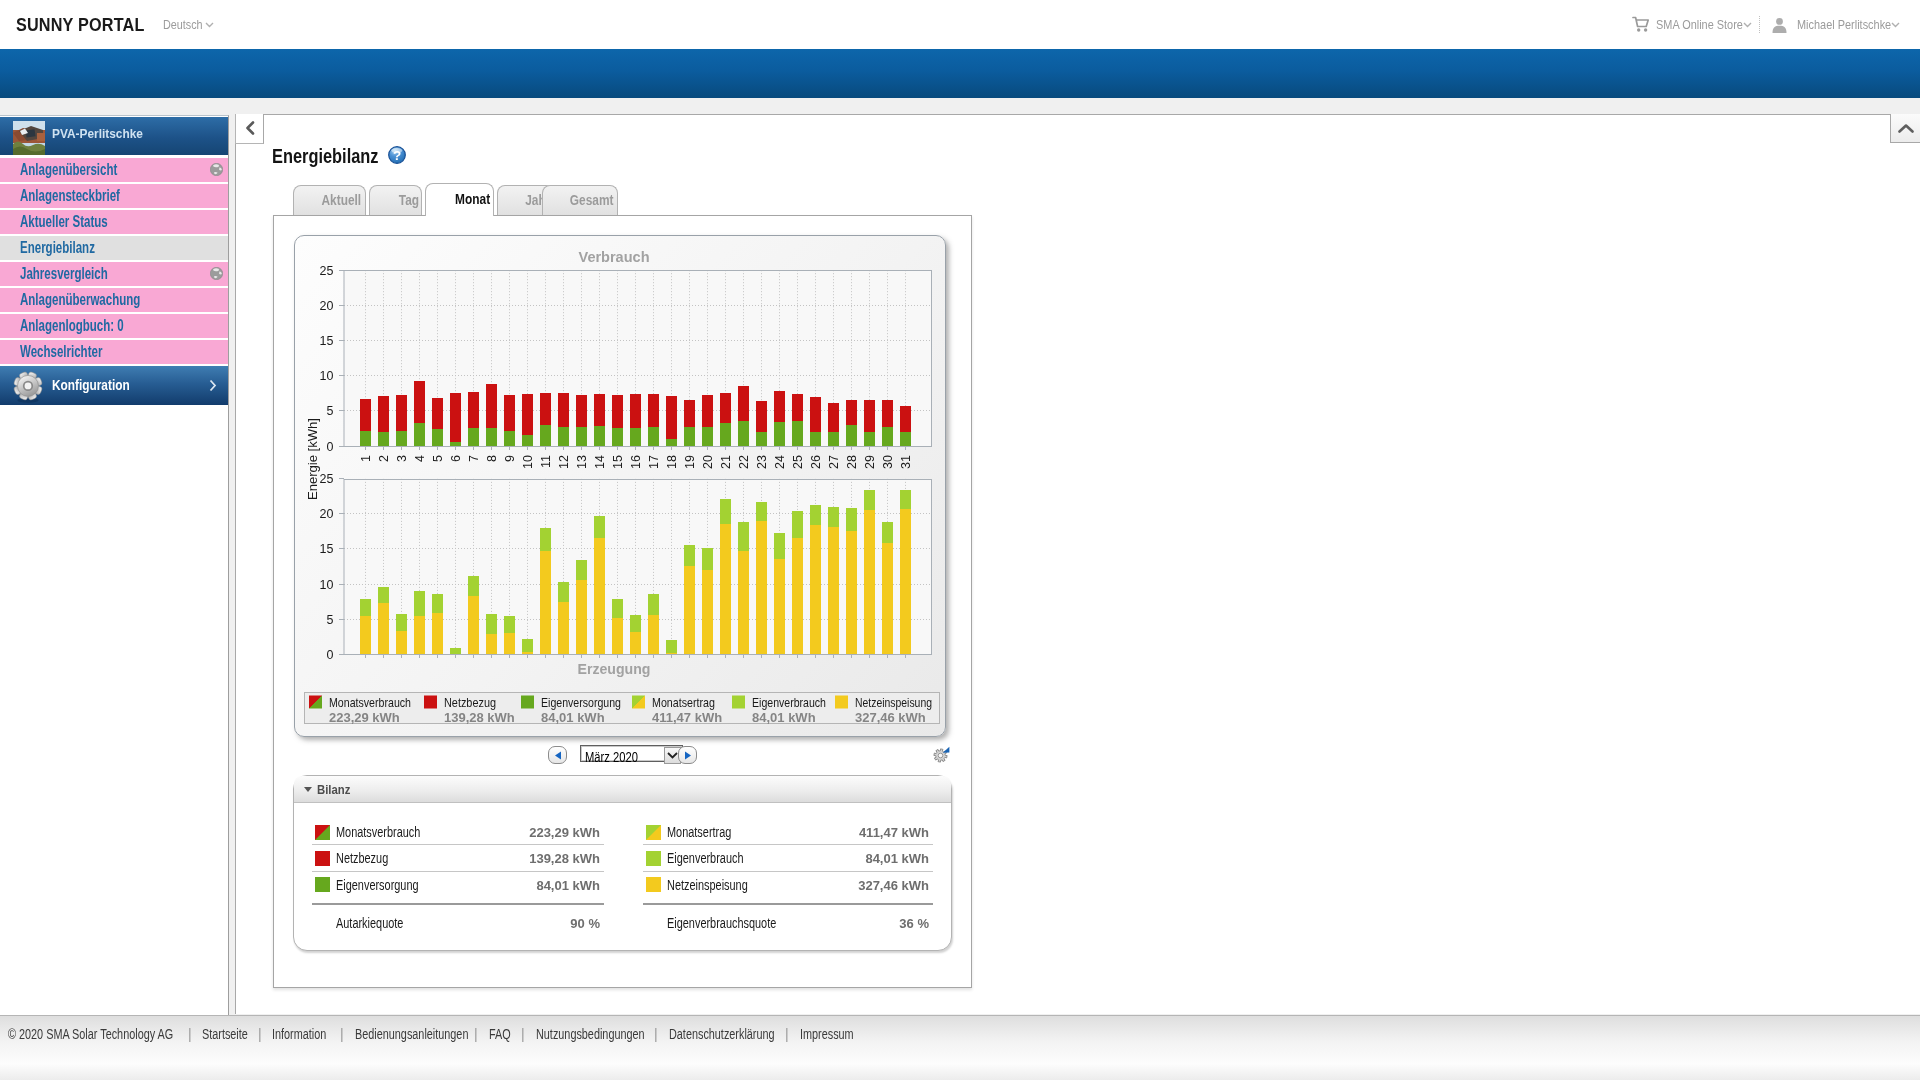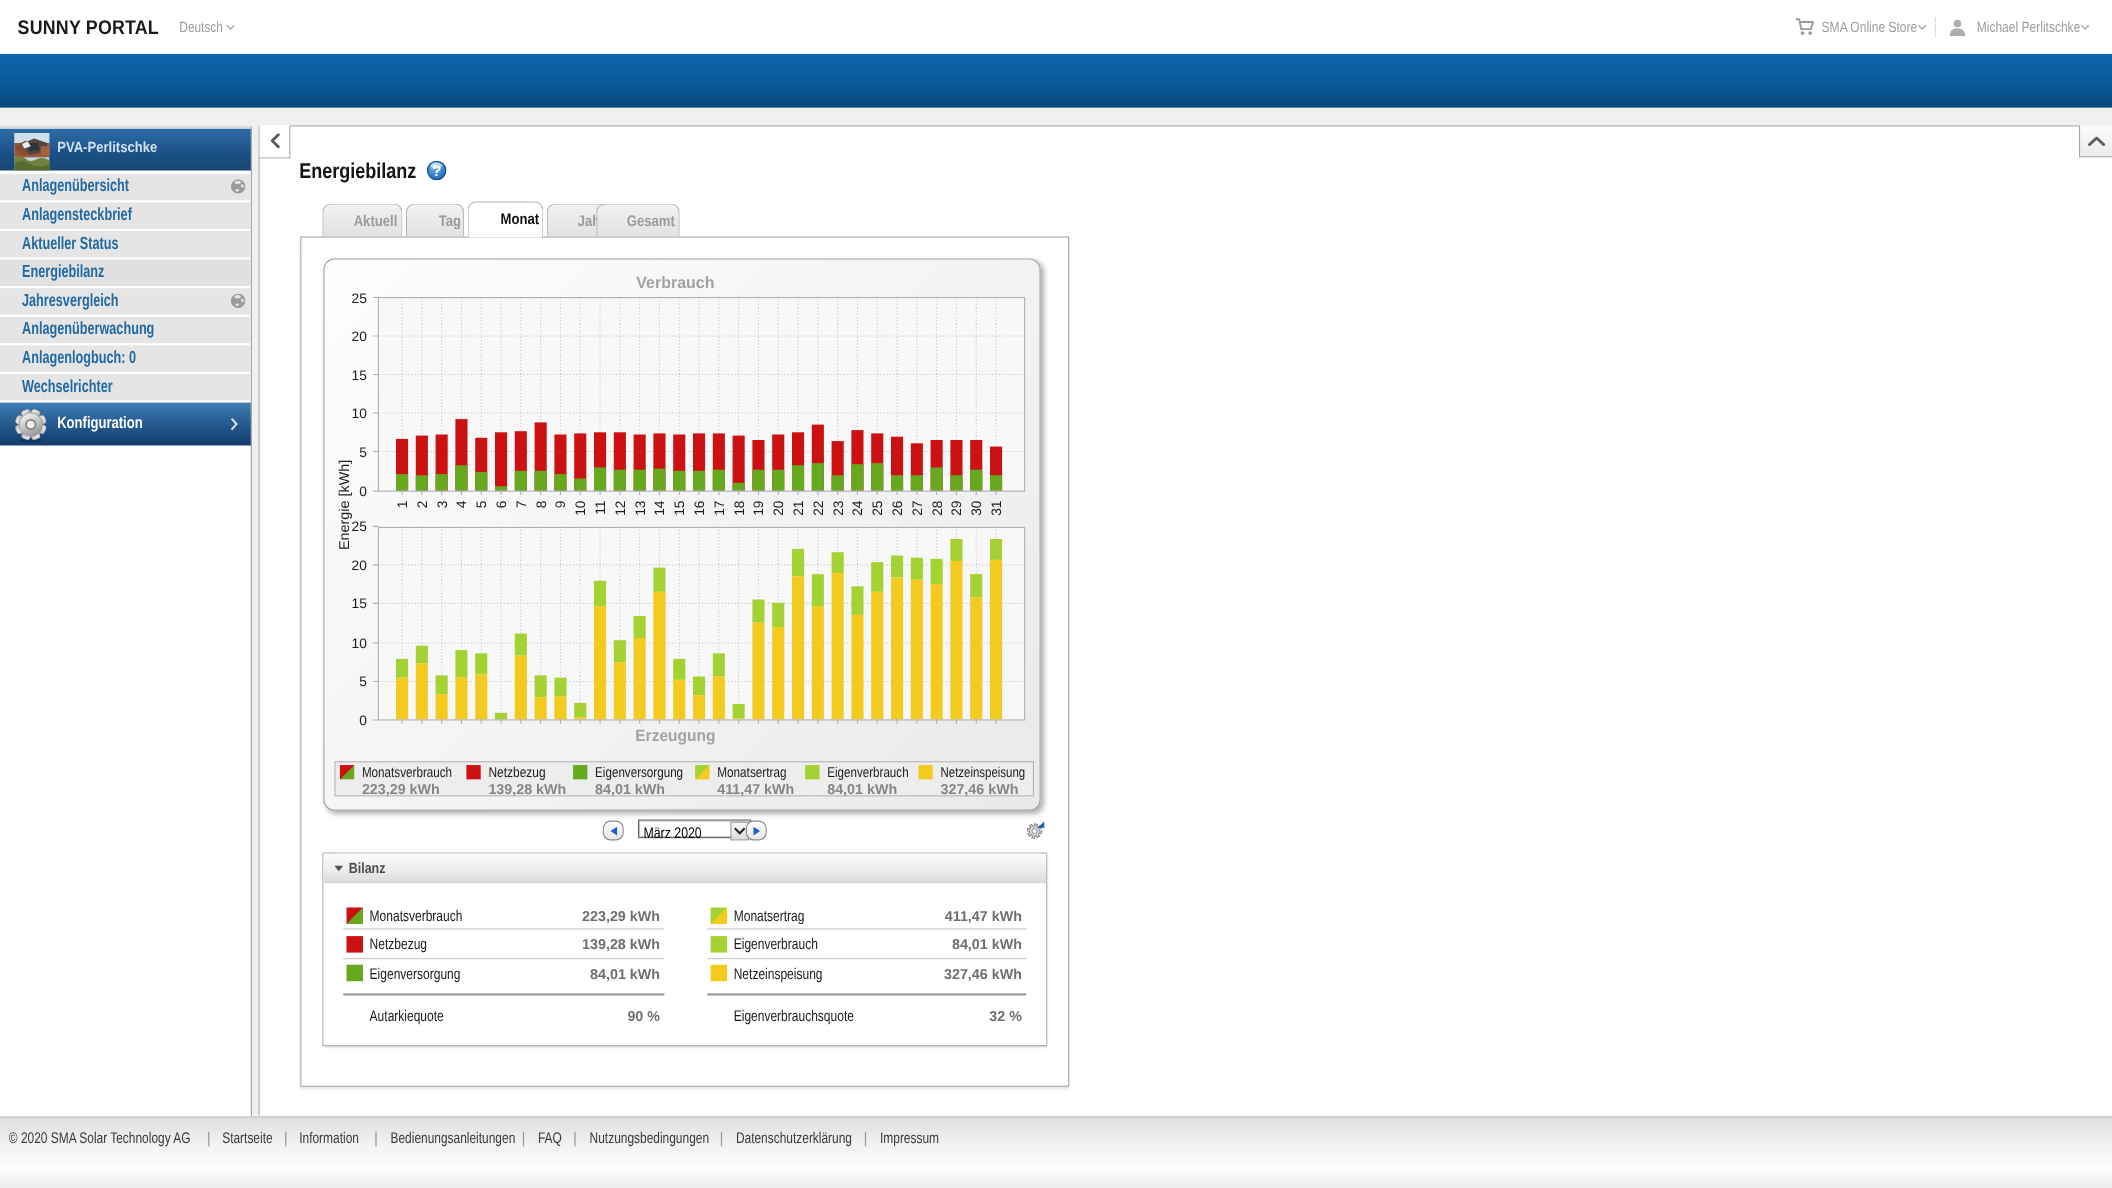--- a/index.html
+++ b/index.html
@@ -14,42 +14,42 @@
 
 #panel{position:absolute;left:235px;top:114px;width:1685px;height:900px;background:#fff}
 #panel-topline{position:absolute;left:264px;top:114px;width:1626px;height:1px;background:#a8a8a8}
 #panel-leftline{position:absolute;left:235px;top:143px;width:1px;height:871px;background:#a8a8a8}
 #lnotch{position:absolute;left:235px;top:114px;width:29px;height:30px;background:#fff;border-left:1px solid #b5b5b5;border-bottom:1px solid #b5b5b5;border-right:1px solid #a8a8a8}
 #rnotch{position:absolute;left:1890px;top:114px;width:30px;height:29px;background:linear-gradient(180deg,#fbfbfb,#ececec);border-left:1px solid #a8a8a8;border-bottom:1px solid #a8a8a8}
 
 #sidebar{position:absolute;left:0;top:115px;width:229px;height:900px;background:#fff;border-top:1px solid #b9c4cc;border-right:1px solid #9e9e9e}
 #sbhead{position:absolute;left:0;top:1px;width:228px;height:38px;background:linear-gradient(180deg,#2d6da7 0%,#1d5288 55%,#154573 100%)}
 #sbtitle{position:absolute;left:52px;top:9px;font-size:13.5px;font-weight:bold;color:#cfe2f1;transform:scaleX(0.88);transform-origin:0 50%}
-.mrow{position:absolute;left:0;width:228px;height:24px;background:#e5e5e5;line-height:24px}
+.mrow{position:absolute;left:0;width:228px;height:24px;background:#f9a8d4;line-height:24px}
 .mrow.sel{background:#e0e0e0}
 .mtext{position:absolute;left:20px;font-size:16px;font-weight:bold;color:#2069a2;transform:scaleX(0.72);transform-origin:0 50%;white-space:nowrap;line-height:24px}
 #konfig{position:absolute;left:0;top:249.5px;width:228px;height:39px;background:linear-gradient(180deg,#3f7db2 0%,#275d93 45%,#123c6c 100%)}
 #konfig .ktext{position:absolute;left:52px;top:10px;font-size:15px;font-weight:bold;color:#fff;transform:scaleX(0.79);transform-origin:0 50%}
 
 #h1{position:absolute;left:272px;top:145px;font-size:19.5px;font-weight:bold;color:#141414;transform:scaleX(0.84);transform-origin:0 50%;white-space:nowrap}
 
 .tab{position:absolute;top:184.5px;height:30px;background:linear-gradient(180deg,#f2f2f2,#e1e1e1);border:1px solid #b2b2b2;border-bottom:none;border-radius:8px 8px 0 0;text-align:right;font-size:14px;font-weight:bold;color:#9b9b9b;line-height:29px}
 .tab span{display:inline-block;transform:scaleX(0.85)}
 .tab.act{top:183px;height:33px;background:#fff;color:#111;z-index:5;line-height:31px}
 #tabbox{position:absolute;left:272.5px;top:214.5px;width:699px;height:773px;background:#fff;border:1px solid #a5a5a5;box-shadow:0 2px 3px rgba(0,0,0,0.12)}
 
 #chartpanel{position:absolute;left:294px;top:235px;width:652px;height:502px;border:1px solid #99a1a9;border-radius:10px;background:linear-gradient(135deg,#fdfdfd 0%,#f3f3f3 55%,#e9e9e9 100%);box-shadow:3px 3px 5px rgba(100,100,100,0.5)}
 
 .navbtn{position:absolute;width:19px;height:18px;background:linear-gradient(180deg,#ffffff,#e6e6e6);border:1px solid #8b8b8b;border-radius:7px}
 .navbtn svg{position:absolute;left:5px;top:4px}
 #dsel{position:absolute;left:580px;top:745px;width:103px;height:17px;background:#fff;border:1px solid #5f5f5f;box-shadow:inset 0 0 0 1px #c9c9c9}
 #dsel .txt{position:absolute;left:4px;top:3px;font-size:14px;color:#000;transform:scaleX(0.8);transform-origin:0 50%;white-space:nowrap}
 #dsel .arr{position:absolute;right:1px;top:1px;width:17px;height:17px;background:linear-gradient(180deg,#f8f8f8,#dcdcdc);border:1px solid #9a9a9a}
 
-#bilanz{position:absolute;left:293px;top:775px;width:659px;height:176px;background:#fff;border:1px solid #b3b3b3;border-radius:0;box-shadow:1px 2px 2px rgba(0,0,0,0.18)}
+#bilanz{position:absolute;left:293px;top:775px;width:659px;height:176px;background:#fff;border:1px solid #b3b3b3;border-radius:14px;box-shadow:1px 2px 2px rgba(0,0,0,0.18)}
 #bilhead{position:absolute;left:0;top:0;width:657px;height:27px;background:linear-gradient(180deg,#fcfcfc 0%,#ececec 60%,#dcdcdc 100%);border-bottom:1px solid #c0c0c0;border-radius:8px 8px 0 0}
 #bilhead .tri{position:absolute;left:10px;top:11px;width:0;height:0;border-left:4.5px solid transparent;border-right:4.5px solid transparent;border-top:5px solid #555}
 #bilhead .bt{position:absolute;left:23px;top:6px;font-size:13.5px;font-weight:bold;color:#4d4d4d;transform:scaleX(0.84);transform-origin:0 50%}
 .bcol{position:absolute;top:43px}
 .brow{position:relative;height:26.3px;border-bottom:1px solid #c6c6c6}
 .brow.qrow{border-bottom:none;margin-top:5px}
 .bsq{position:absolute;left:3px;top:5.5px;width:15px;height:15px}
 .bsq.red{background:#cb1111}
 .bsq.g1{background:#66a81e}
 .bsq.g2{background:#a3d232}
@@ -619,21 +619,21 @@
         <span class="bval">84,01 kWh</span>
       </div>
       <div class="brow">
         <span class="bsq yel"></span>
         <span class="blab">Netzeinspeisung</span>
         <span class="bval">327,46 kWh</span>
       </div>
       <div class="bsep2"></div>
       <div class="brow qrow">
         <span class="blab q">Eigenverbrauchsquote</span>
-        <span class="bval">32 %</span>
+        <span class="bval">36 %</span>
       </div>
     </div>
 </div>
 <div id="footer">
     <span class="fitem" style="left:8px">© 2020 SMA Solar Technology AG</span>
     <span class="fsep" style="left:188px">|</span>
     <span class="fitem" style="left:202px">Startseite</span>
     <span class="fsep" style="left:258px">|</span>
     <span class="fitem" style="left:272px">Information</span>
     <span class="fsep" style="left:340px">|</span>

